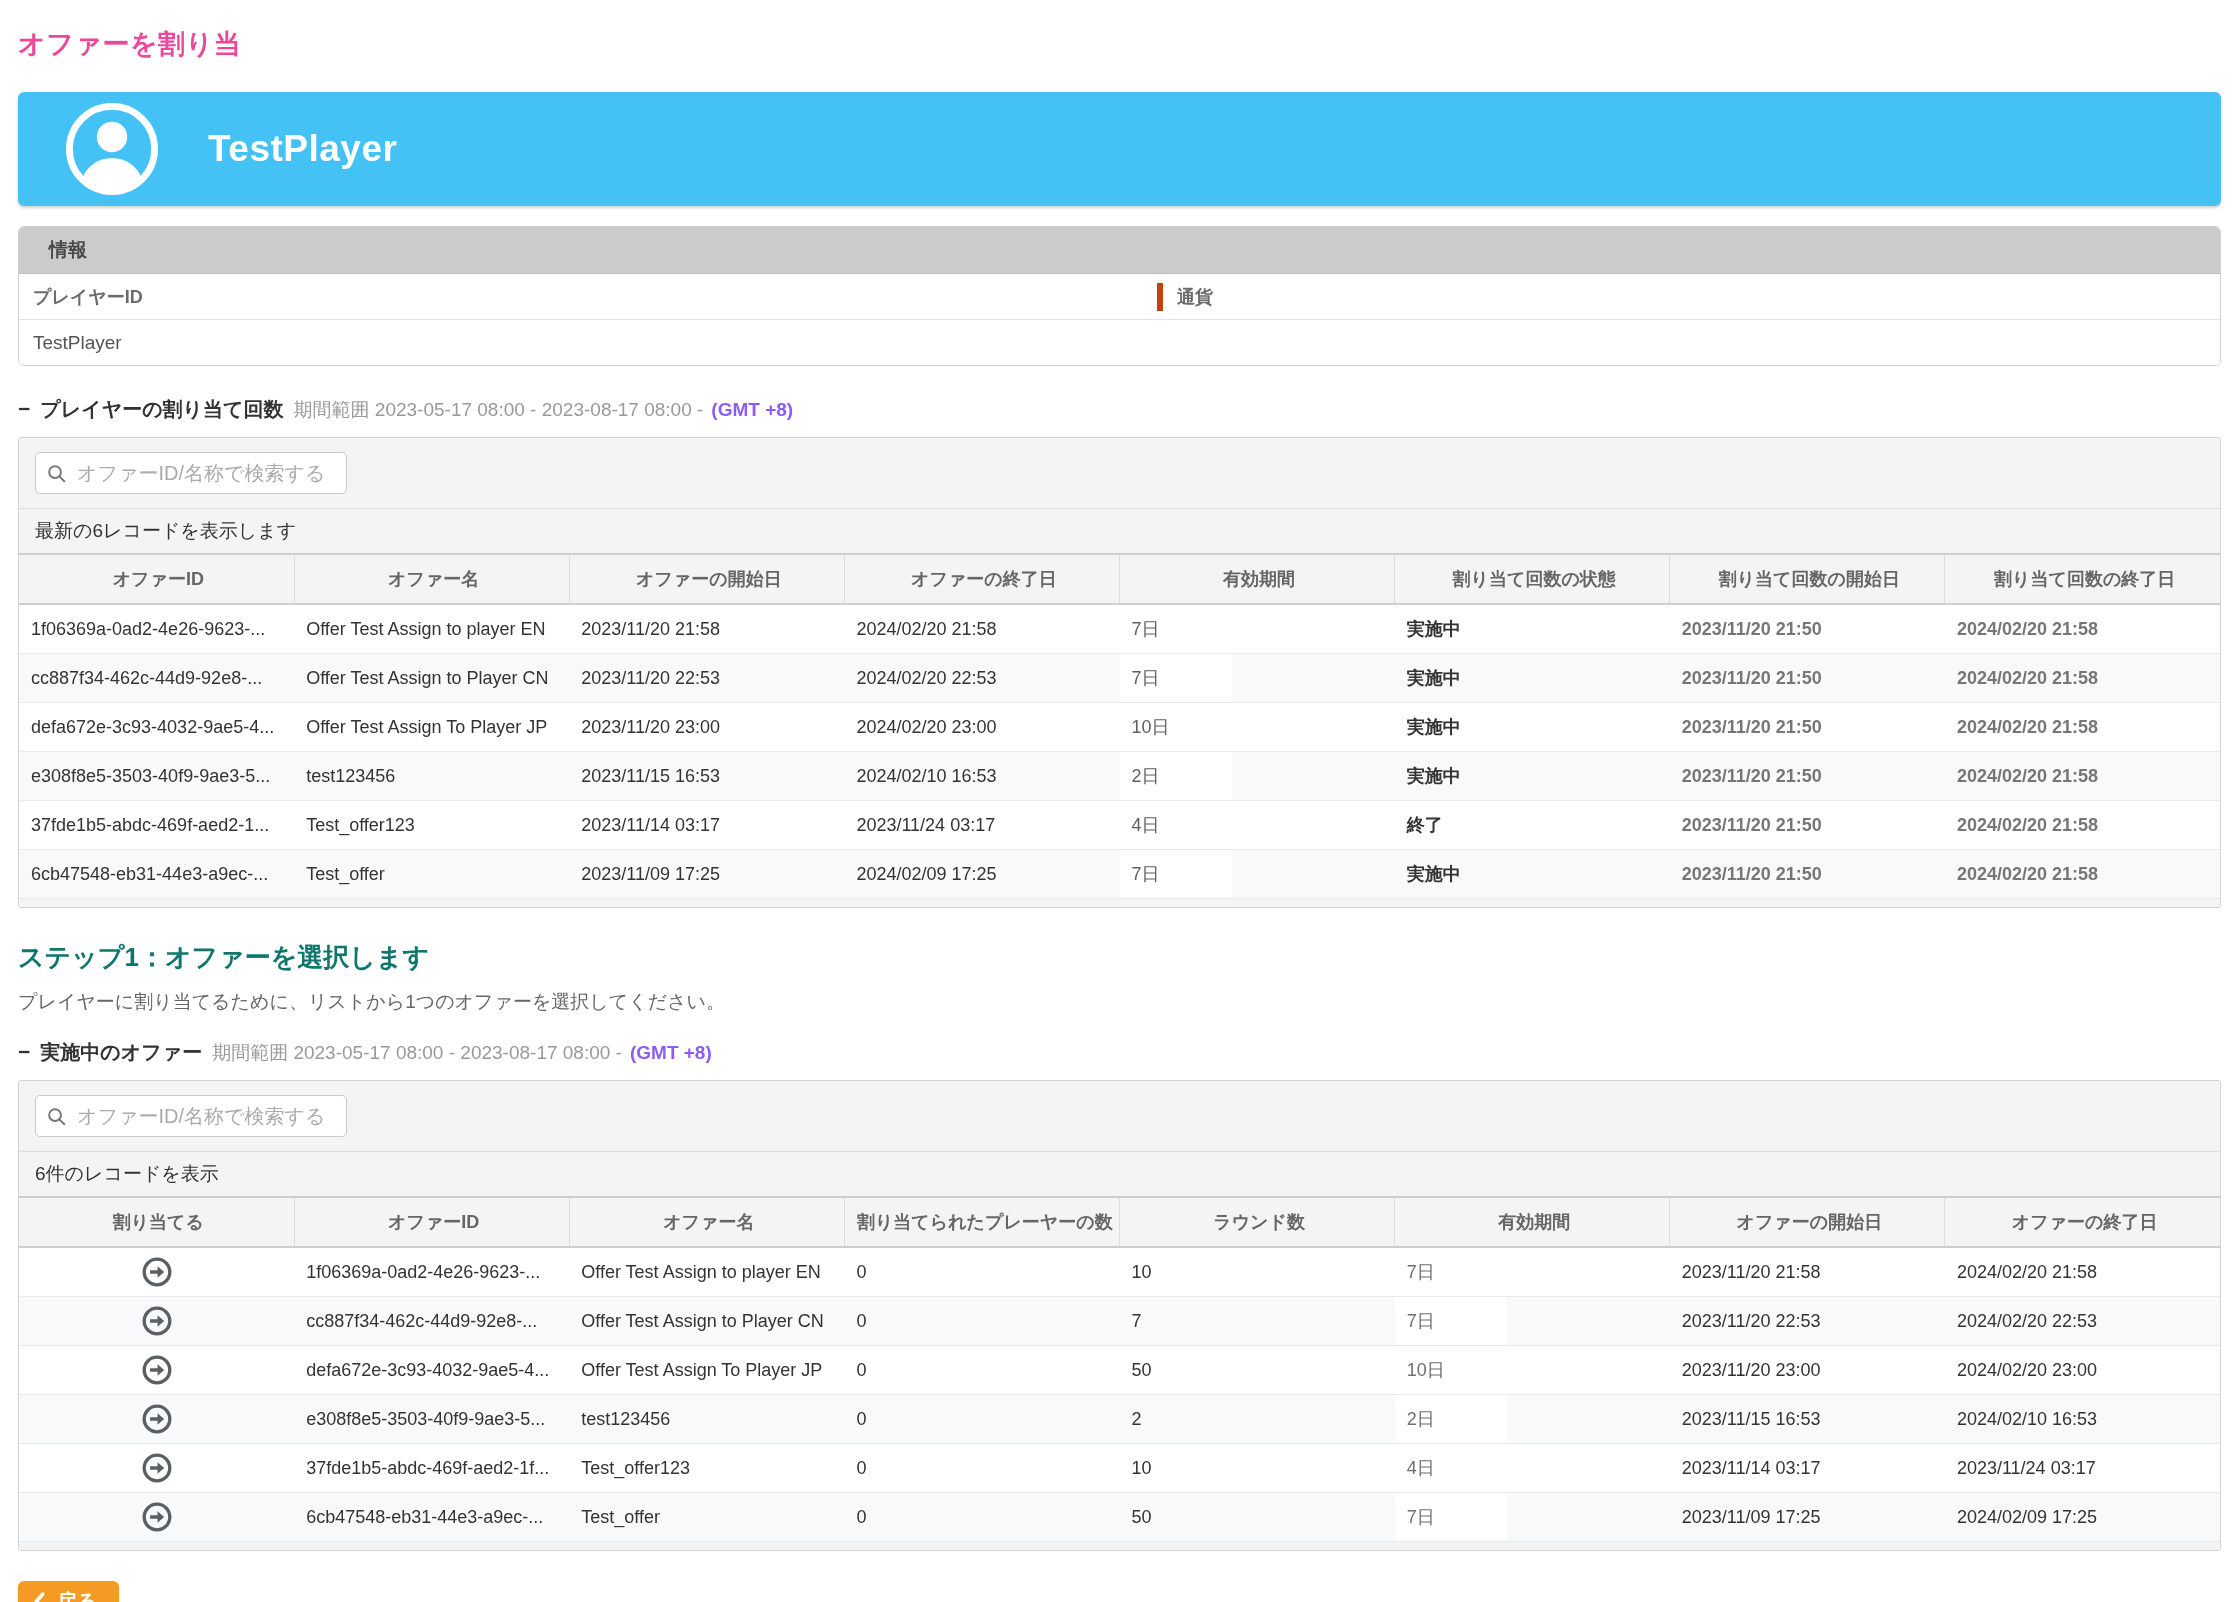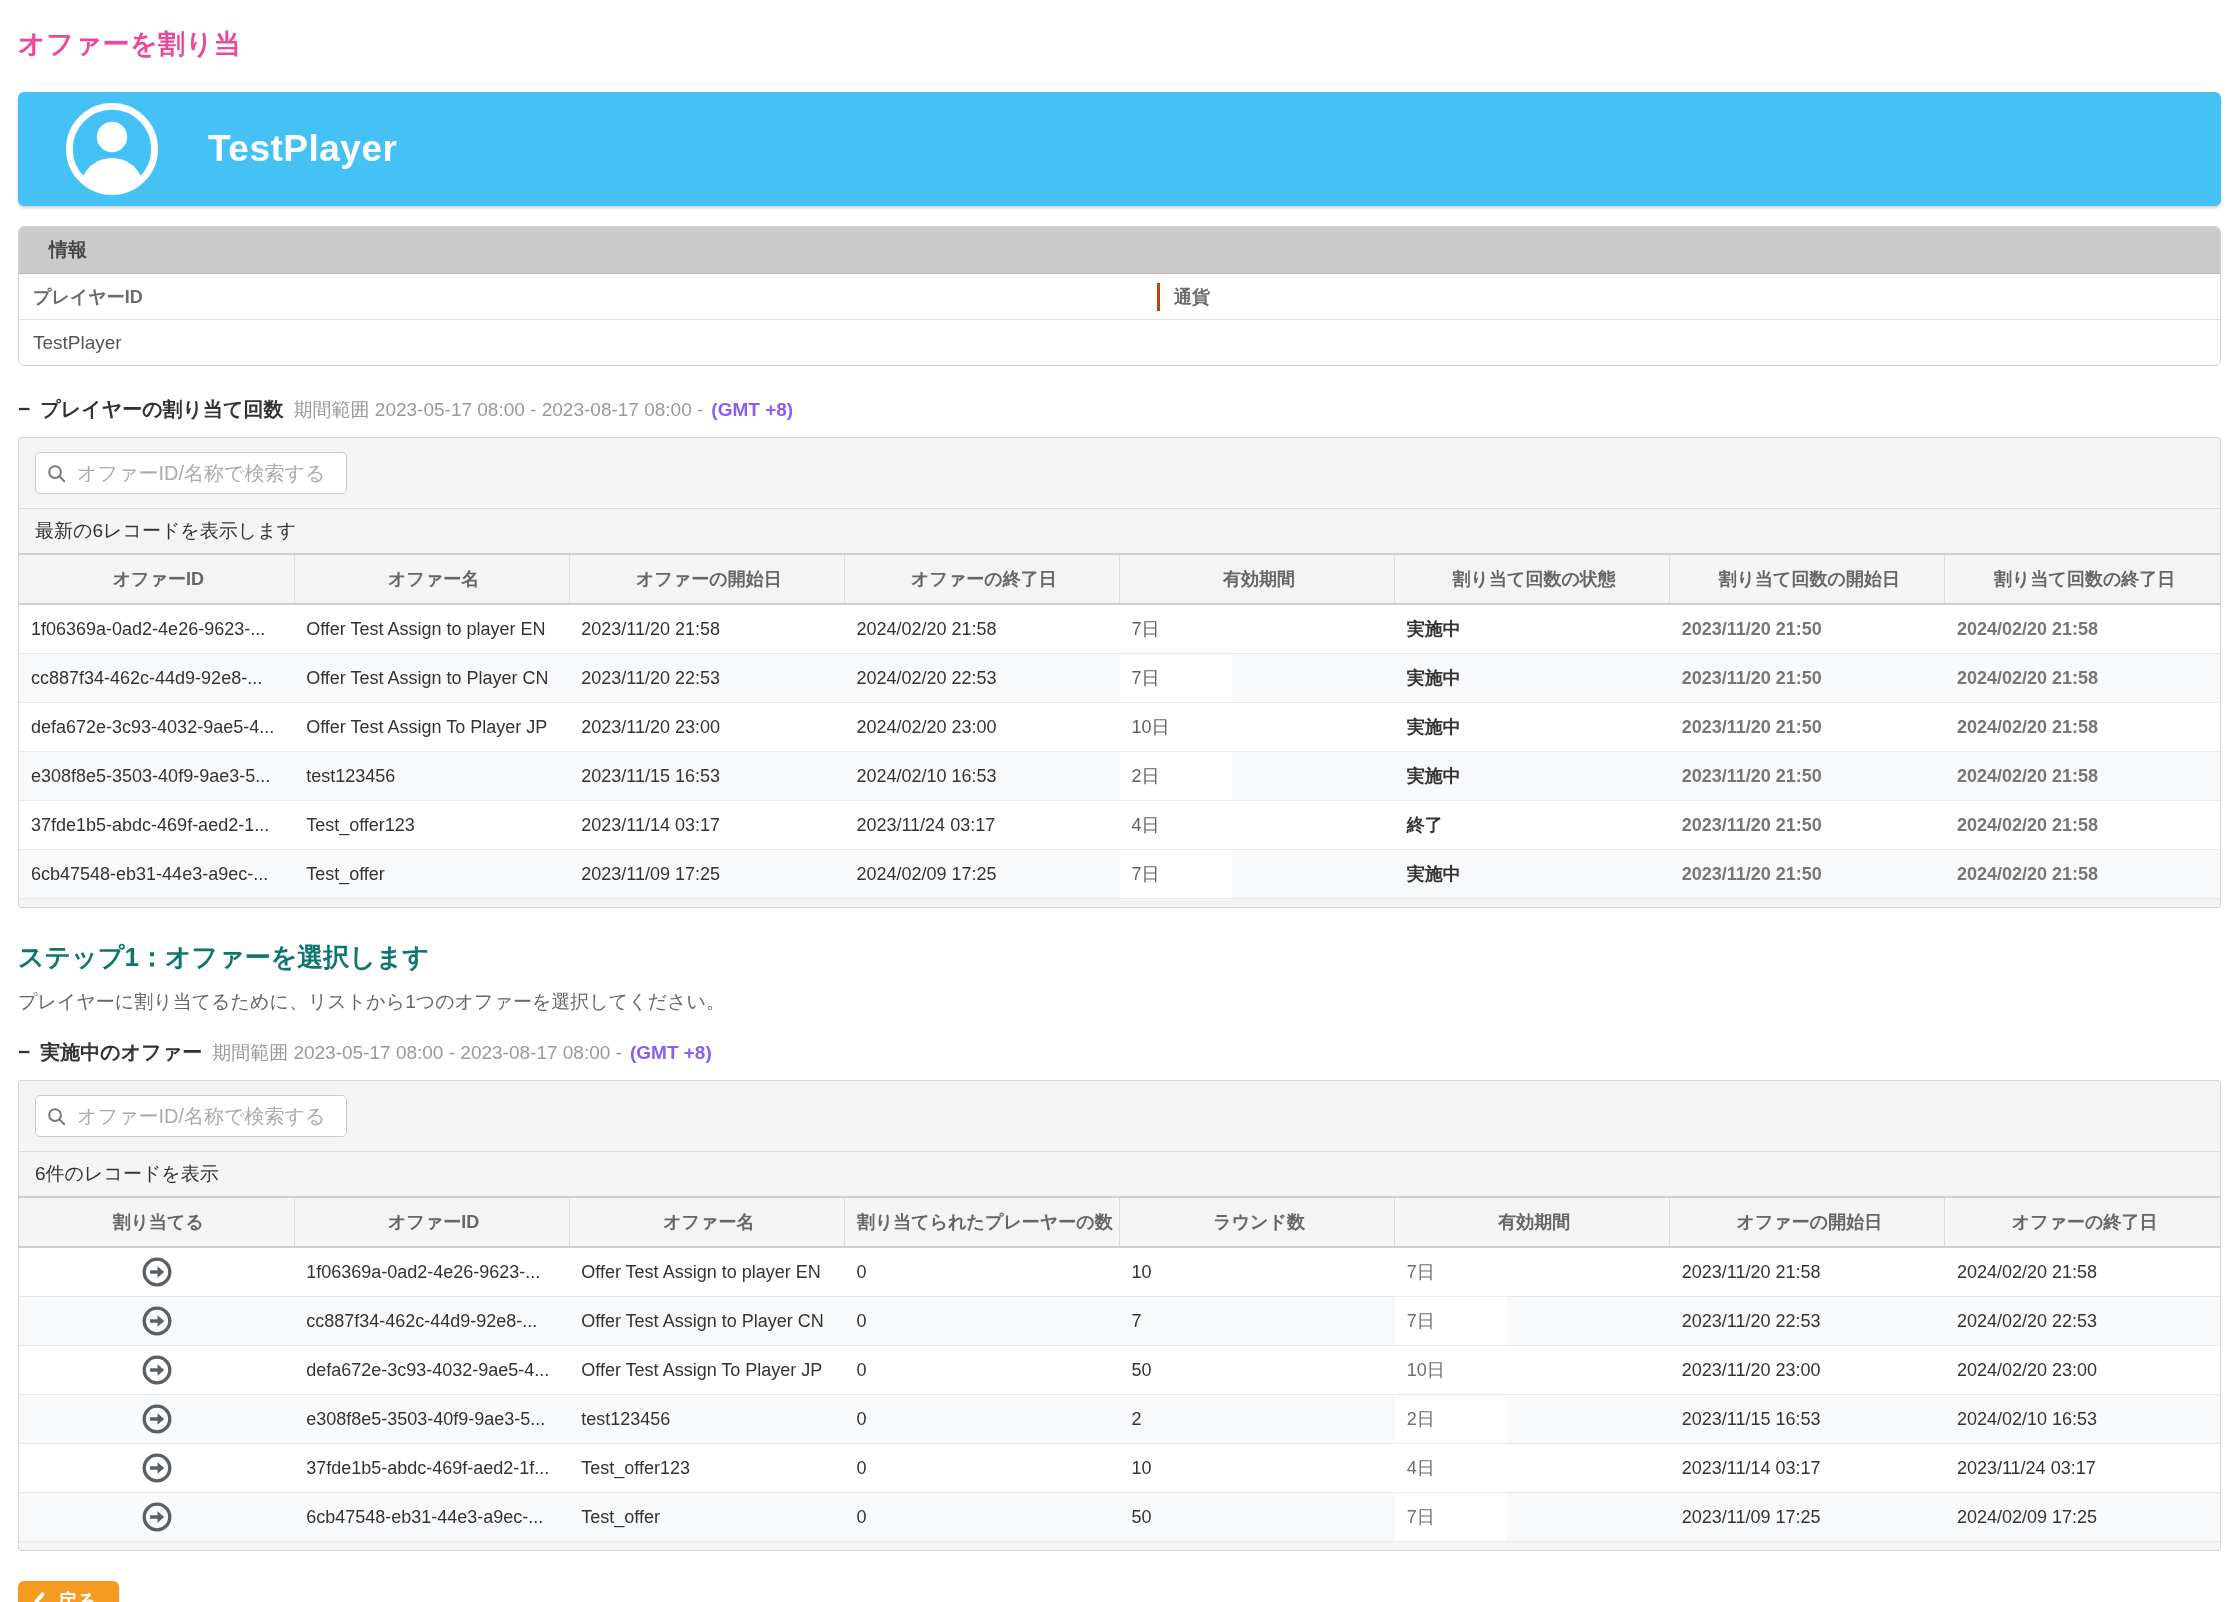--- a/index.html
+++ b/index.html
@@ -15,21 +15,21 @@
   .player-name{margin-left:48px;font-size:37px;font-weight:700;color:#fff;letter-spacing:.5px;}
 
   
   .info-panel{margin-top:20px;border:1px solid #cfcfcf;border-radius:6px;overflow:hidden;}
   .info-title{height:46px;line-height:46px;background:#cbcbcb;border-bottom:1px solid #bdbdbd;padding-left:30px;font-size:19px;font-weight:700;color:#474747;}
   .info-row{display:flex;height:45px;align-items:center;background:#fff;}
   .info-row.head{color:#6b6b6b;font-weight:600;font-size:18px;}
   .info-row.data{border-top:1px solid #e3e3e3;font-size:19px;}
   .info-c1{width:51.7%;box-sizing:border-box;padding-left:14px;}
   .info-c2{width:48.3%;box-sizing:border-box;padding-left:14px;}
-  .info-row.head .info-c2{border-left:3px solid #c2410c;height:28px;line-height:28px;}
+  .info-row.head .info-c2{border-left:6px solid #c2410c;height:28px;line-height:28px;}
   .player-id-value{color:#555;}
   .currency-value{color:#222;font-weight:600;}
 
   
   .section-line{margin-top:30px;display:flex;align-items:baseline;font-size:20px;}
   .collapse-toggle{font-weight:700;color:#333;margin-right:10px;cursor:pointer;font-size:21px;}
   .section-title{font-weight:700;color:#333;}
   .section-period{color:#999;font-weight:400;margin-left:10px;font-size:19px;}
   .section-tz{color:#8b5cf6;font-weight:700;margin-left:8px;font-size:19px;}
   .step-heading{margin-top:32px;font-size:26px;font-weight:700;color:#0f766e;}

